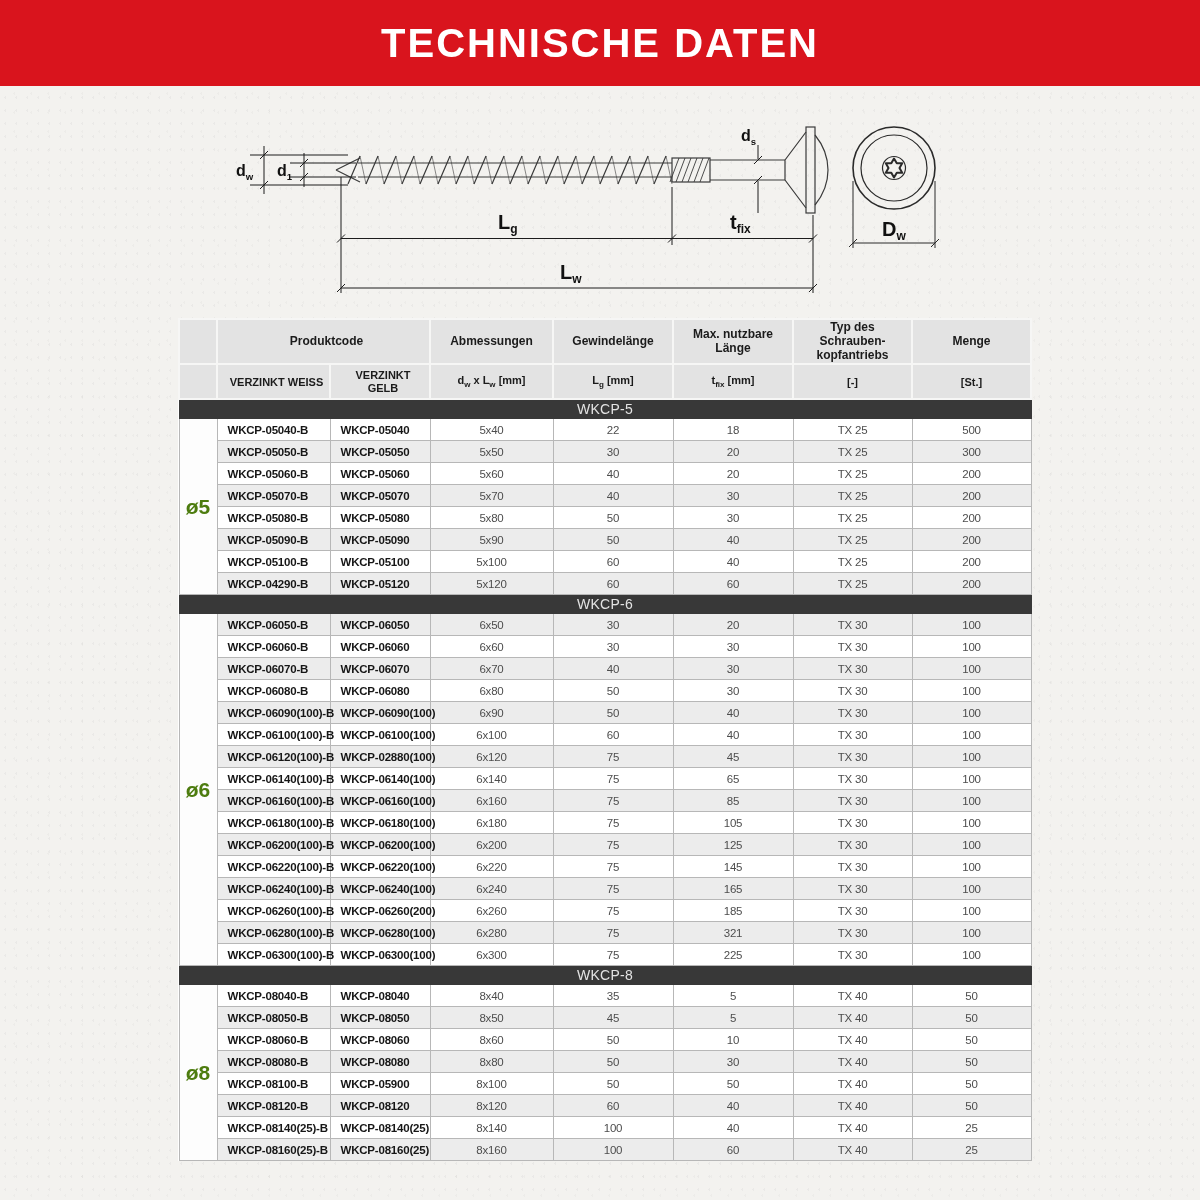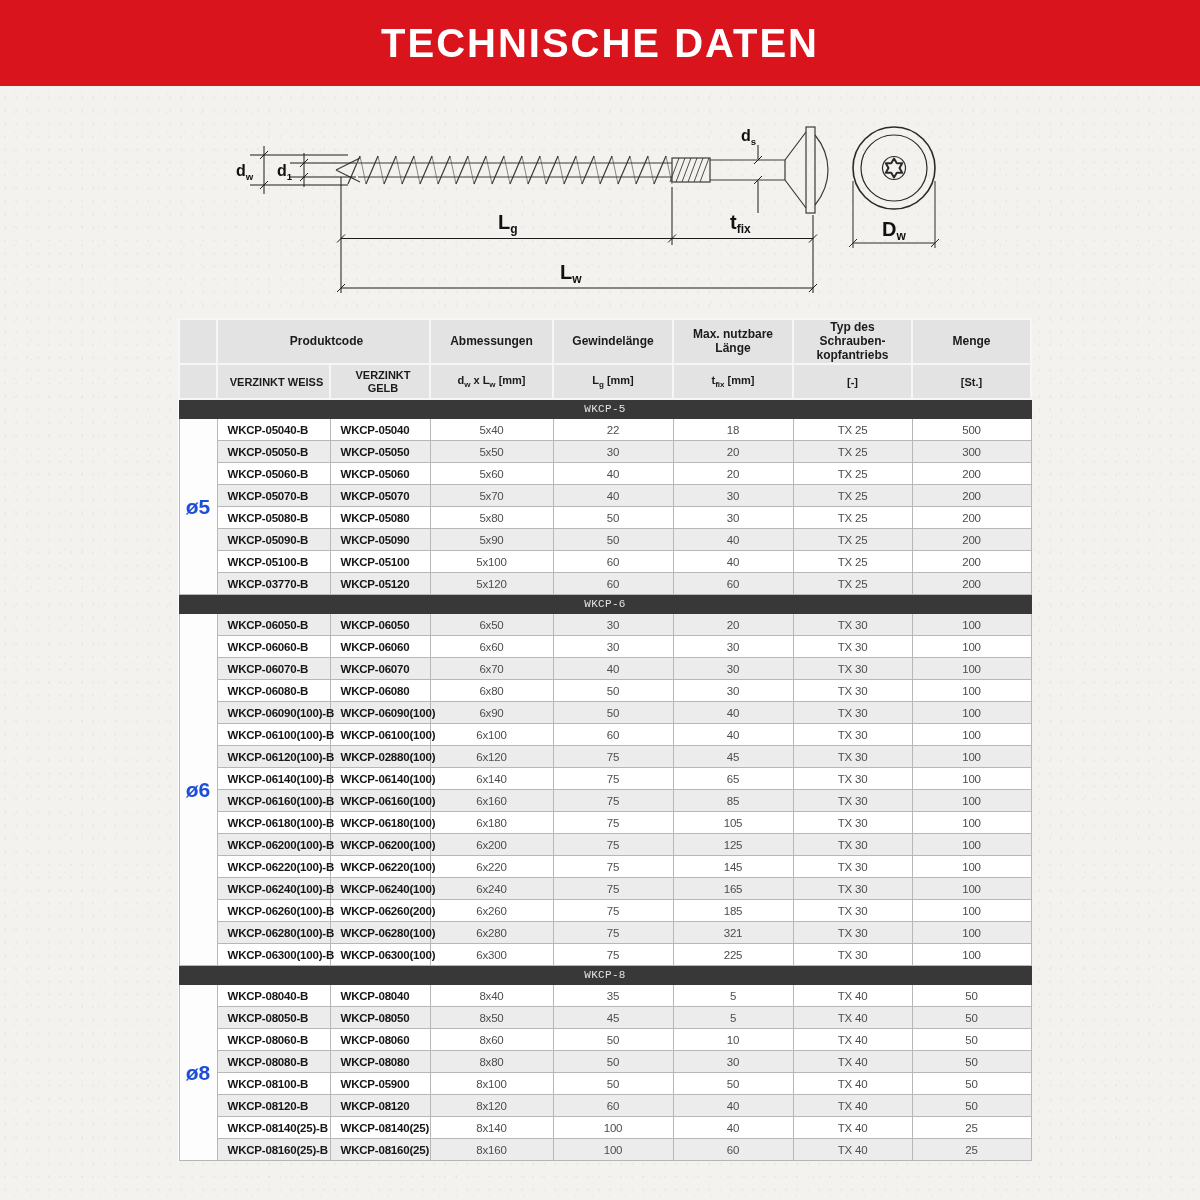--- a/index.html
+++ b/index.html
@@ -41,28 +41,27 @@
   thead th sub{font-size:8px;}
   tbody td{
     border:1px solid #b7b7b7;
     font-size:11.5px;color:#4d4d4d;
     height:21px;padding:0 4px;text-align:center;background:#fff;
     letter-spacing:-0.2px;white-space:nowrap;
   }
   tbody tr:nth-child(odd):not(.band) td{background:#ececec;}
   tbody td.code{font-weight:bold;color:#161616;text-align:left;padding-left:10px;}
   tbody td.dia{
-    background:#fdfdfd !important;font-size:21px;font-weight:bold;color:#1d4ed8;
+    background:#fdfdfd !important;font-size:21px;font-weight:bold;color:#4d7c0f;
     letter-spacing:0;
   }
   tbody tr.band td{
     background:var(--band-dark,#383838) !important;color:#e3e3e3;
-    border-color:var(--band-dark,#383838);font-size:11px;height:18px;
+    border-color:var(--band-dark,#383838);font-size:14px;height:18px;
     letter-spacing:0.3px;
-    font-family:Liberation Mono, monospace;
   }
 </style>
 </head>
 <body>
 
 <header class="banner">
   <h1>TECHNISCHE DATEN</h1>
 </header>
 
 <section class="drawing">
@@ -211,21 +210,21 @@
         <tr>
           <td class="code">WKCP-05100-B</td>
           <td class="code">WKCP-05100</td>
           <td>5x100</td>
           <td>60</td>
           <td>40</td>
           <td>TX 25</td>
           <td>200</td>
         </tr>
         <tr>
-          <td class="code">WKCP-03770-B</td>
+          <td class="code">WKCP-04290-B</td>
           <td class="code">WKCP-05120</td>
           <td>5x120</td>
           <td>60</td>
           <td>60</td>
           <td>TX 25</td>
           <td>200</td>
         </tr>
         <tr class="band">
           <td colspan="8">WKCP-6</td>
         </tr>

